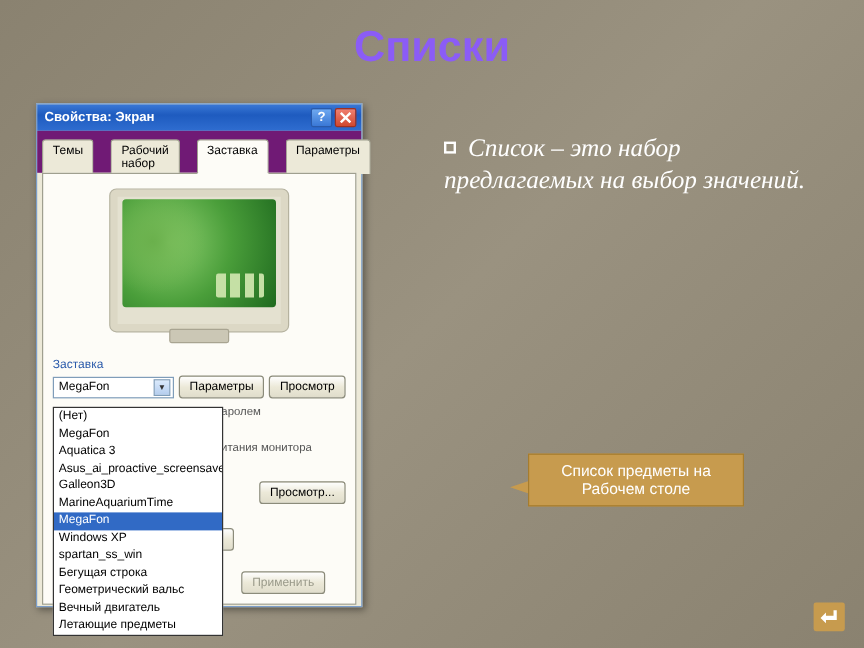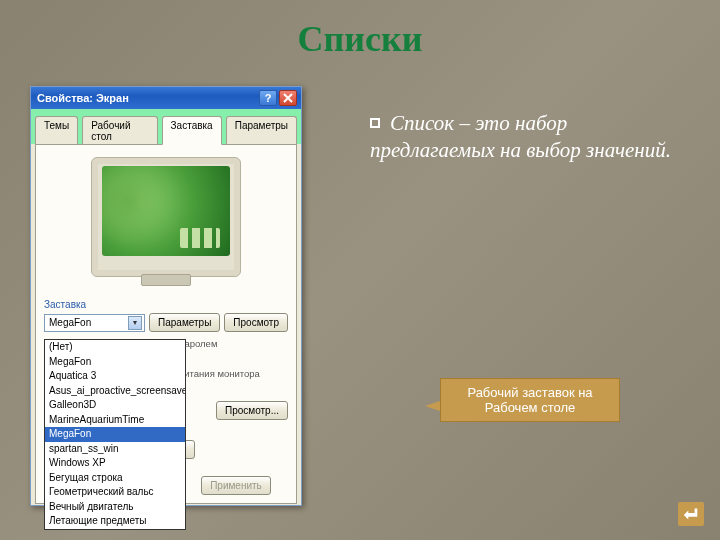--- a/index.html
+++ b/index.html
@@ -6,23 +6,23 @@
   html, body { width: 720px; height: 540px; overflow: hidden; }
   body {
     background: linear-gradient(135deg, #8a8270 0%, #9a9280 50%, #8a8270 100%);
     font-family: Tahoma, Verdana, sans-serif;
     position: relative;
   }
   .slide-title {
     text-align: center;
     font-size: 36px;
     font-weight: bold;
-    color: #15803d;
+    color: #8b5cf6;
     margin-top: 18px;
-    font-family: Liberation Serif, serif;
+    font-family: Liberation Sans, sans-serif;
   }
   .body-text {
     position: absolute;
     top: 110px;
     left: 370px;
     width: 310px;
     color: #fff;
     font-size: 21px;
     font-style: italic;
     font-family: Georgia, 'Times New Roman', serif;
@@ -104,22 +104,22 @@
     border-radius: 2px;
     font-size: 11px;
     font-weight: bold;
   }
   .win-btn.help { background: linear-gradient(#6fa9f0,#3a78d6); border:1px solid #2a5aaa; color:#fff; }
   .win-btn.close { background: linear-gradient(#f08070,#d04830); border:1px solid #a03020; color:#fff; }
 
   .tabs {
     display: flex;
     padding: 6px 4px 0 4px;
-    gap: 4px;
-    background: #86efac;
+    gap: 14px;
+    background: #701a75;
   }
   .tab {
     padding: 3px 8px;
     border: 1px solid #9f9f8f;
     border-bottom: none;
     background: #ece9d8;
     font-size: 10px;
     border-radius: 3px 3px 0 0;
     position: relative;
     top: 1px;
@@ -265,21 +265,21 @@
 </head>
 <body>
 
 <div class="slide-title">Списки</div>
 
 <div class="body-text">
   <span class="marker"></span><span>Список – это набор предлагаемых на выбор значений.</span>
 </div>
 
 <div class="callout-arrow"></div>
-<div class="callout">Рабочий заставок на Рабочем столе</div>
+<div class="callout">Список предметы на Рабочем столе</div>
 
 <div class="return-btn">
   <svg viewBox="0 0 20 16">
     <path d="M14 2 v5 h-7 v-3 l-5 5 5 5 v-3 h10 v-9 z" fill="#fff"></path>
   </svg>
 </div>
 
 <div class="dialog">
   <div class="titlebar">
     <span>Свойства: Экран</span>
@@ -287,21 +287,21 @@
     <span class="win-btn help">?</span>
     <span class="win-btn close">
       <svg width="10" height="10" viewBox="0 0 10 10">
           <path d="M1 1 L9 9 M9 1 L1 9" stroke="#fff" stroke-width="2"></path>
         </svg>
     </span>
   </div>
 
   <div class="tabs">
     <div class="tab">Темы</div>
-    <div class="tab">Рабочий стол</div>
+    <div class="tab">Рабочий набор</div>
     <div class="tab active">Заставка</div>
     <div class="tab">Параметры</div>
   </div>
 
   <div class="tab-body">
     <div class="monitor-wrap">
       <div class="monitor">
         <div class="monitor-screen"></div>
         <div class="monitor-stand"></div>
       </div>
@@ -327,22 +327,22 @@
     </div>
 
     <div class="dropdown" id="dropdown-list">
         <div class="opt">(Нет)</div>
         <div class="opt">MegaFon</div>
         <div class="opt">Aquatica 3</div>
         <div class="opt">Asus_ai_proactive_screensaver (e)</div>
         <div class="opt">Galleon3D</div>
         <div class="opt">MarineAquariumTime</div>
         <div class="opt selected">MegaFon</div>
+        <div class="opt">Windows XP</div>
         <div class="opt">spartan_ss_win</div>
-        <div class="opt">Windows XP</div>
         <div class="opt">Бегущая строка</div>
         <div class="opt">Геометрический вальс</div>
         <div class="opt">Вечный двигатель</div>
         <div class="opt">Летающие предметы</div>
       </div>
 
     <div class="dlg-actions">
       <div class="xp-btn">OK</div>
       <div class="xp-btn">Отмена</div>
       <div class="xp-btn disabled">Применить</div>

